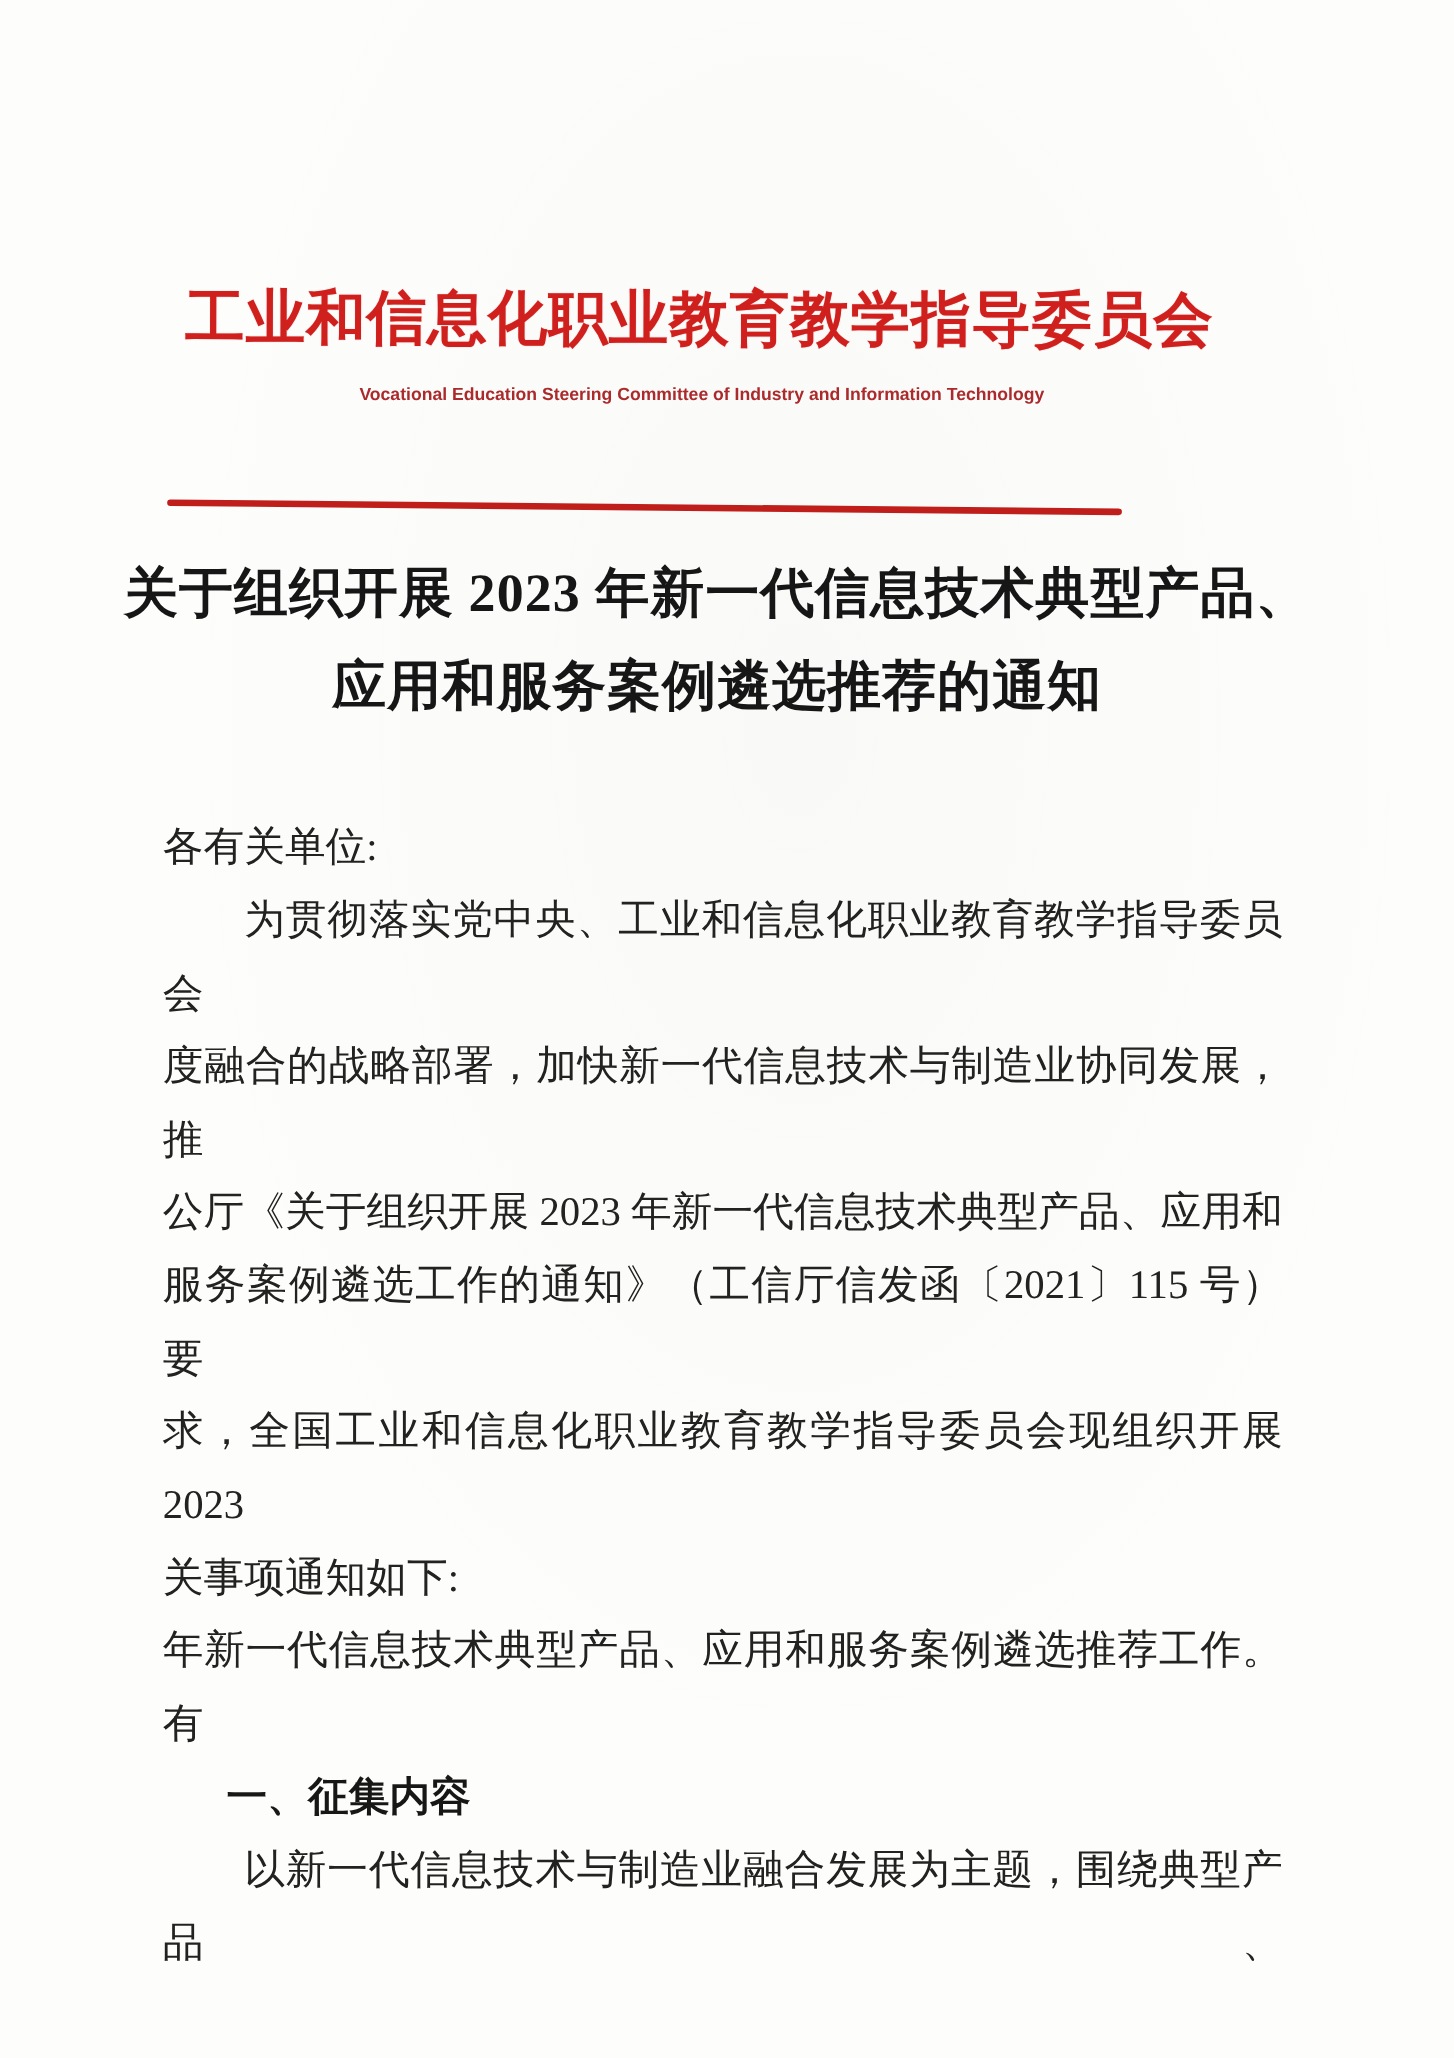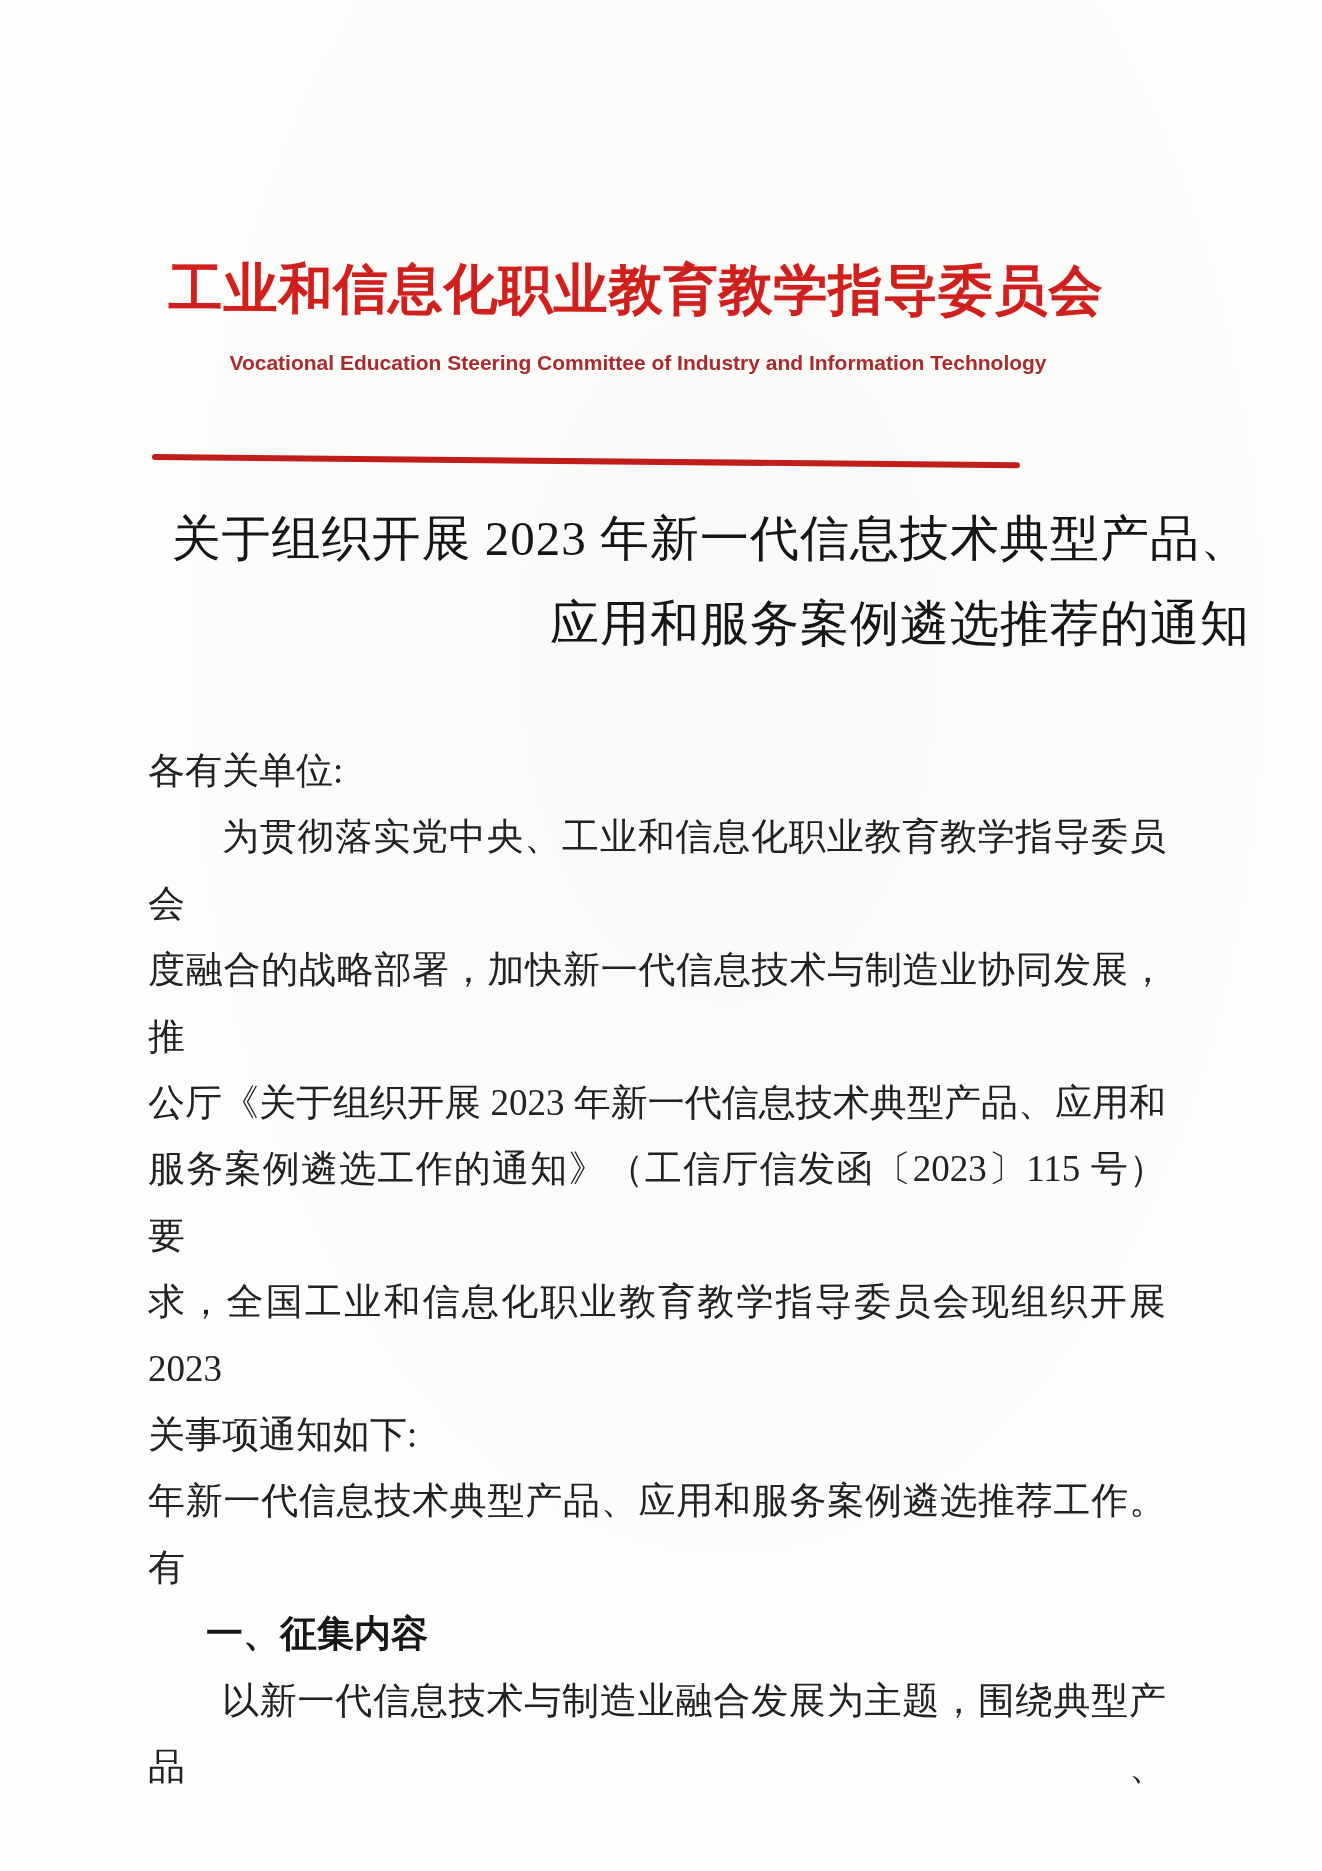--- a/index.html
+++ b/index.html
@@ -32,45 +32,45 @@
     color: #d0201d;
     transform: rotate(0.15deg);
     text-shadow: 0 0 1px rgba(208,32,29,0.45);
   }
   .lh-en {
     position: absolute;
     top: 351px;
     left: 0;
     width: 1276px;
     text-align: center;
-    font-size: 21px;
+    font-size: 16px;
     font-weight: bold;
     color: #ab2a2c;
     font-family: "Liberation Sans", sans-serif;
   }
   .red-rule {
     position: absolute;
     top: 454px;
     left: 152px;
     width: 868px;
     height: 6px;
     background: #bf1e1a;
     border-radius: 3px;
     transform: rotate(0.55deg);
     transform-origin: 0 0;
   }
 
   
   .doc-title {
     position: absolute;
     top: 496px;
-    left: 30px;
+    left: 42px;
     width: 1220px;
-    text-align: right;
-    font-weight: normal;
+    text-align: center;
+    font-weight: bold;
     color: #161616;
     font-size: 49px;
     line-height: 85px;
     letter-spacing: 1px;
   }
 
   
   .body-col {
     position: absolute;
     top: 738px;
@@ -107,21 +107,21 @@
   <div class="doc-title">
     <div>关于组织开展 2023 年新一代信息技术典型产品、</div>
     <div>应用和服务案例遴选推荐的通知</div>
   </div>
 
   <div class="body-col">
     <div class="ln">各有关单位:</div>
     <div class="ln ind fill">为贯彻落实党中央、工业和信息化职业教育教学指导委员会</div>
     <div class="ln fill">度融合的战略部署，加快新一代信息技术与制造业协同发展，推</div>
     <div class="ln fill">公厅《关于组织开展 2023 年新一代信息技术典型产品、应用和</div>
-    <div class="ln fill">服务案例遴选工作的通知》（工信厅信发函〔2023〕115 号）要</div>
+    <div class="ln fill">服务案例遴选工作的通知》（工信厅信发函〔2021〕115 号）要</div>
     <div class="ln fill">求，全国工业和信息化职业教育教学指导委员会现组织开展 2023</div>
     <div class="ln">关事项通知如下:</div>
     <div class="ln fill">年新一代信息技术典型产品、应用和服务案例遴选推荐工作。有</div>
     <div class="ln hd">一、征集内容</div>
     <div class="ln ind fill">以新一代信息技术与制造业融合发展为主题，围绕典型产品、</div>
 
   </div>
 
 </div>
 

